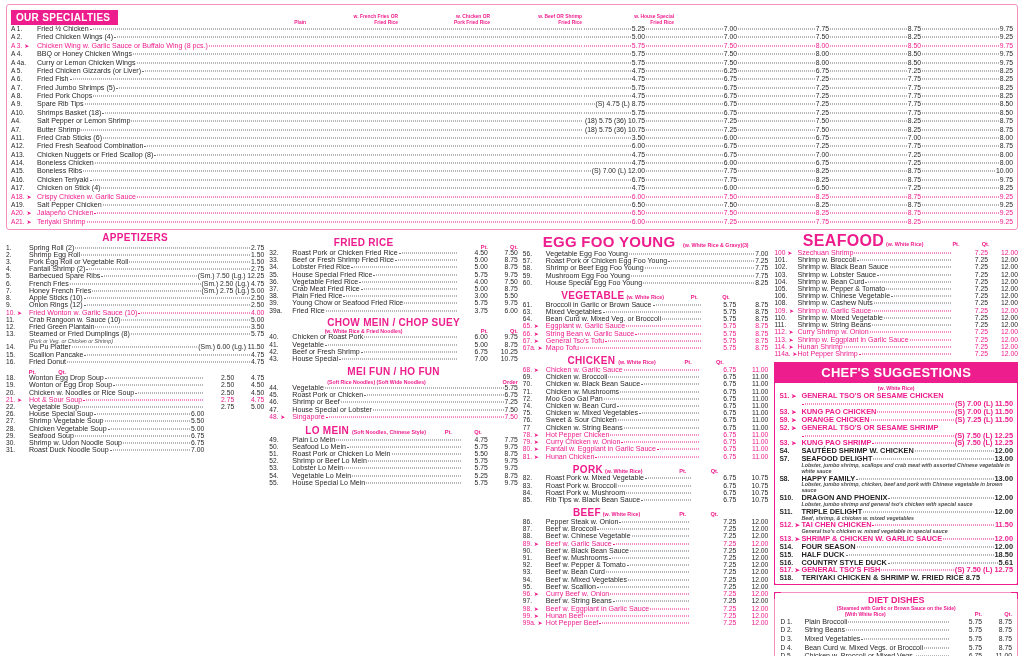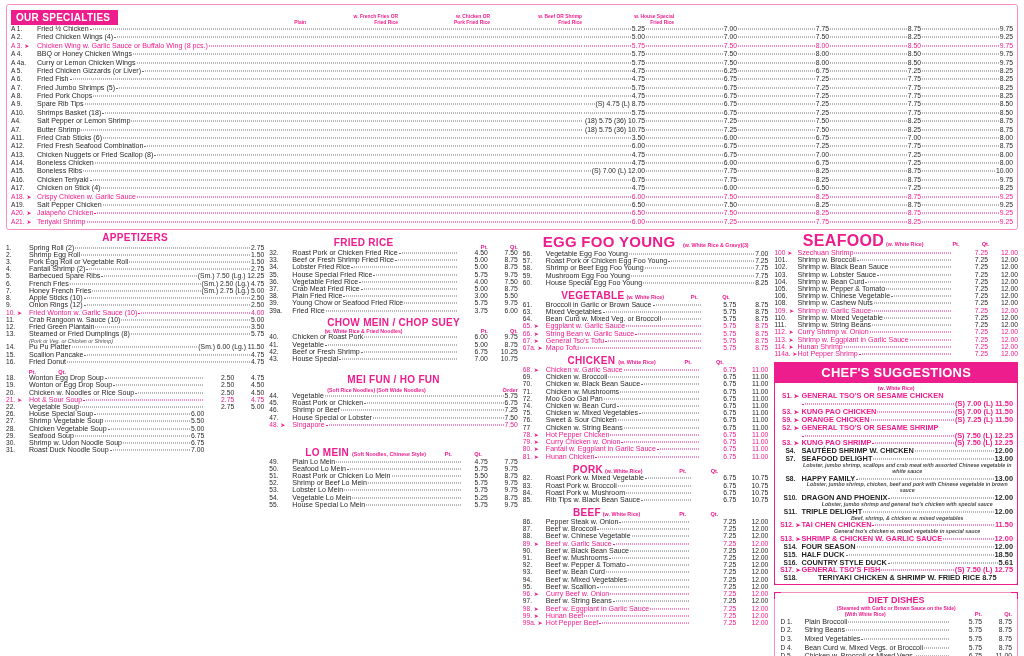--- a/index.html
+++ b/index.html
@@ -82,21 +82,21 @@
   #chefs-box {
     border:1.6px solid #ee1d8d; border-radius:2px; margin-top:4px;
     position:relative; padding-bottom:2px;
   }
   #chefs-banner {
     background:#ee1d8d; color:#fff; text-align:center;
     font-size:13px; font-weight:bold; letter-spacing:.2px;
     padding:2px 0 3px 0;
   }
   .chef-inner { padding:1px 4px 0 4px; }
-  table.chef { width:100%; border-collapse:collapse;text-align:center; }
+  table.chef { width:100%; border-collapse:collapse; }
   table.chef td { padding:0; vertical-align:baseline; line-height:1.06; }
   table.chef td.cn { width:22px; font-size:6.6px; font-weight:bold; white-space:nowrap; }
   table.chef td.cname { font-size:7.4px; font-weight:bold; }
   .corner { position:absolute; width:7px; height:7px; border:1.4px solid #ee1d8d; }
   .corner.tl { left:-1px; top:-1px; border-right:none; border-bottom:none; }
   .corner.tr { right:-1px; top:-1px; border-left:none; border-bottom:none; }
   .corner.bl { left:-1px; bottom:-1px; border-right:none; border-top:none; }
   .corner.br { right:-1px; bottom:-1px; border-left:none; border-top:none; }
 
   
@@ -1548,21 +1548,21 @@
                     <span class="d"></span>
                   </span>
                 </td>
                 <td class="pr" style="width:30px">7.00</td>
                 <td class="pr" style="width:30px">10.75</td>
               </tr>
             </tbody>
           </table>
       </div>
 
-      <div class="sec" style="margin-top:12px">
+      <div class="sec" style="margin-top:4px">
         <div class="sec-title" style="font-size:10px">MEI FUN / HO FUN</div>
         <div style="display:flex;align-items:flex-end;margin-top:1px">
           <div style="flex:1" class="sub-line">(Soft Rice Noodles) (Soft Wide Noodles)</div>
           <div style="width:34px;text-align:right;color:#ee1d8d;font-size:5.6px;font-weight:bold">Order</div>
         </div>
         <table class="menu">
             <tbody id="mf-body">
               <tr>
                 <td class="num">44.</td>
                 <td class="name">
@@ -1610,21 +1610,21 @@
                     <span class="t">Singapore</span>
                     <span class="d"></span>
                     <span class="t" style="font-size:6.8px">7.50</span>
                   </span>
                 </td>
               </tr>
             </tbody>
           </table>
       </div>
 
-      <div class="sec" style="margin-top:19px">
+      <div class="sec" style="margin-top:5px">
         <div style="display:flex;align-items:baseline;justify-content:center">
           <span class="sec-title" style="font-size:10px">LO MEIN</span>
           <span style="color:#ee1d8d;font-size:5.3px;font-weight:bold;margin-left:3px">(Soft Noodles, Chinese Style)</span>
           <span style="width:26px;text-align:right;color:#ee1d8d;font-size:5.6px;font-weight:bold">Pt.</span>
           <span style="width:30px;text-align:right;color:#ee1d8d;font-size:5.6px;font-weight:bold">Qt.</span>
         </div>
         <table class="menu">
             <tbody id="lm-body">
               <tr>
                 <td class="num">49.</td>

